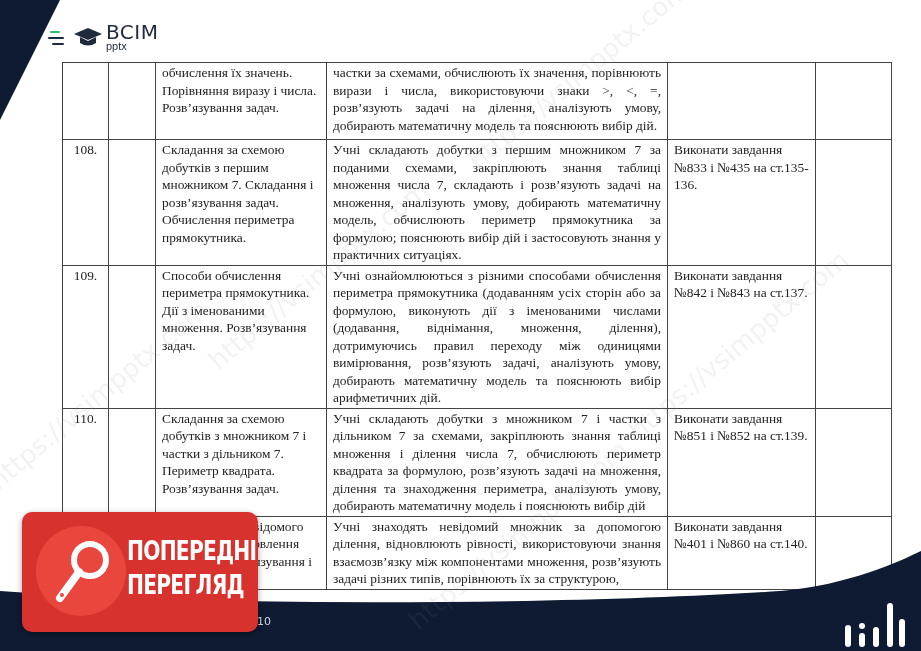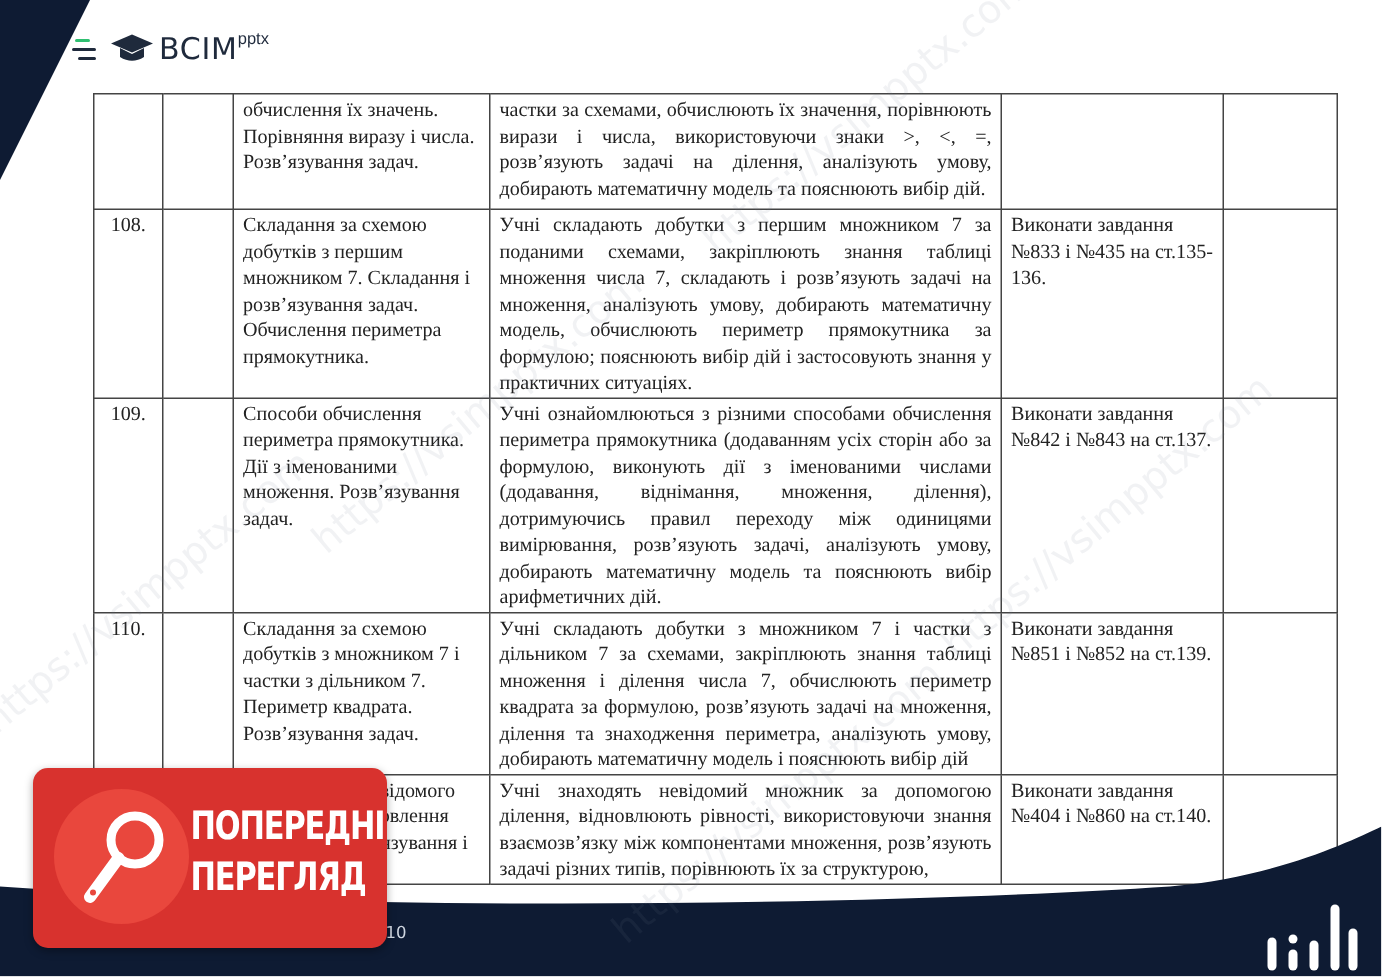--- a/index.html
+++ b/index.html
@@ -2,21 +2,21 @@
 <html><head>
 <meta charset="utf-8">
 <style>
   html, body { margin:0; padding:0; }
   body { width:921px; height:651px; position:relative; overflow:hidden; background:#ffffff; font-family:"Liberation Serif", serif; }
   .corner-tl2 { position:absolute; left:0; top:0; width:60px; height:120px; background:#0e1b33; clip-path:polygon(0 0,100% 0,0 100%); }
   .logo { position:absolute; left:48px; top:22px; display:flex; align-items:center; gap:4px; }
   .logo .lines { width:22px; height:18px; position:relative; }
   .logo .lines span { position:absolute; height:2px; background:#1f2a3c; border-radius:1px; }
   .logo .cap { width:28px; height:20px; position:relative; }
-  .logo-text { display:flex; line-height:1; }
+  .logo-text { display:flex; flex-direction:column; line-height:1; }
   .logo-title { font-family:"DejaVu Sans", sans-serif; font-size:20px; color:#1f2a3c; letter-spacing:0.5px; }
   .logo-sub { font-family:Liberation Sans, sans-serif; font-size:11px; color:#1f2a3c; margin-top:-1px; }
 
   table.plan { position:absolute; left:62px; top:62px; border-collapse:collapse; table-layout:fixed; width:829px; font-size:13.4px; line-height:17.5px; color:#222;padding-left:11px; }
   table.plan td { border:1px solid #444; vertical-align:top; padding:1px 6px; }
   td.num { text-align:center; }
   td.desc { text-align:justify; }
   tr.r0 td { height:74px; }
   tr.r1 td { height:117px;margin-top:27px; }
   tr.r2 td { height:133px; }
@@ -96,21 +96,21 @@
     <td>Складання за схемою добутків з множником 7 і частки з дільником 7. Периметр квадрата. Розв’язування задач.</td>
     <td class="desc">Учні складають добутки з множником 7 і частки з дільником 7 за схемами, закріплюють знання таблиці множення і ділення числа 7, обчислюють периметр квадрата за формулою, розв’язують задачі на множення, ділення та знаходження периметра, аналізують умову, добирають математичну модель і пояснюють вибір дій</td>
     <td>Виконати завдання №851 і №852 на ст.139.</td>
     <td></td>
   </tr>
   <tr class="r4">
     <td class="num">111.</td>
     <td></td>
     <td>Знаходження невідомого множника. Відновлення рівностей. Розв’язування і</td>
     <td class="desc">Учні знаходять невідомий множник за допомогою ділення, відновлюють рівності, використовуючи знання взаємозв’язку між компонентами множення, розв’язують задачі різних типів, порівнюють їх за структурою,</td>
-    <td>Виконати завдання №404 і №860 на ст.140.</td>
+    <td>Виконати завдання №401 і №860 на ст.140.</td>
     <td></td>
   </tr>
 </tbody>
   </table>
 
 <svg class="footer-wave" viewBox="0 0 921 100" width="921" height="100" preserveAspectRatio="none">
   <path d="M0,40 C250,58 600,52 780,40 C850,34 900,10 921,0 L921,100 L0,100 Z" fill="#0e1b33"></path>
 </svg>
 <div class="footer-num">910</div>
 

